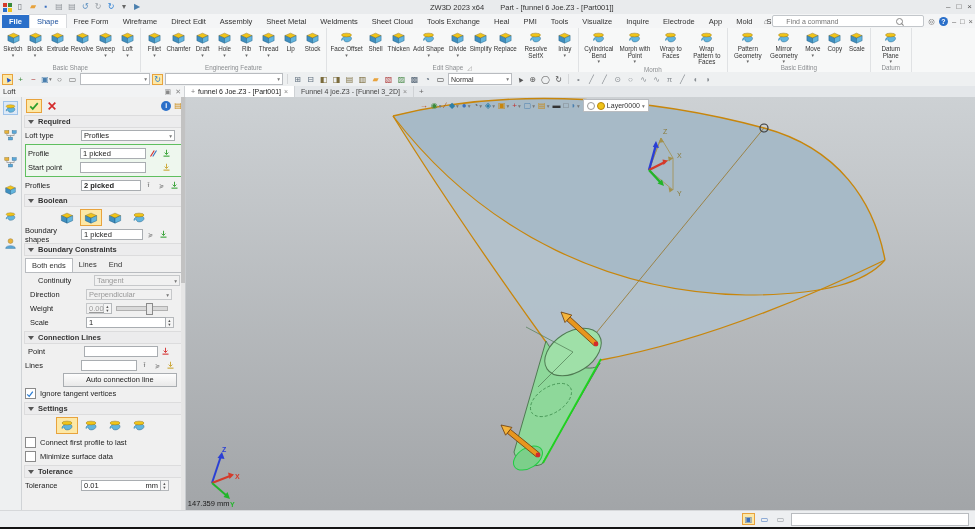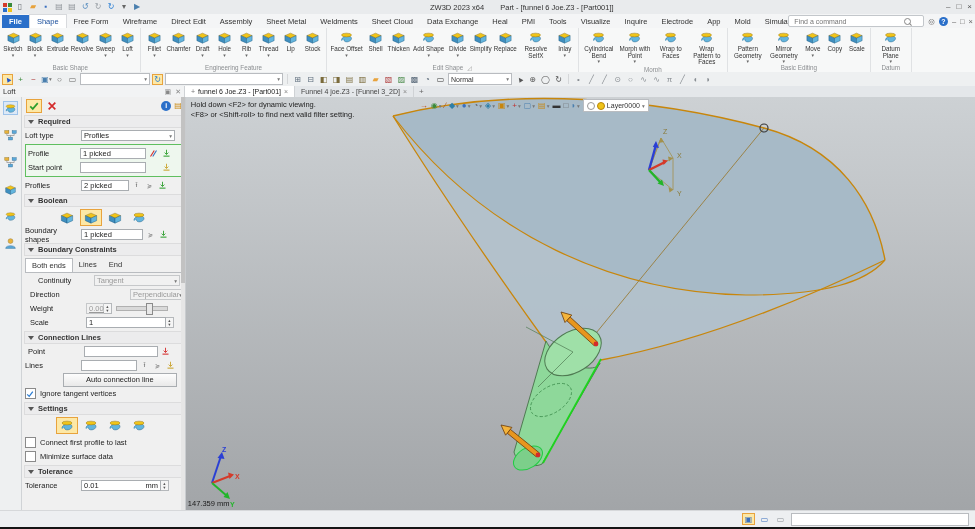--- a/index.html
+++ b/index.html
@@ -14,21 +14,21 @@
   #applogo{width:9px;height:9px;display:grid;grid-template-columns:4px 4px;grid-template-rows:4px 4px;gap:1px;}
   #applogo span{display:block;}
   #title-text{position:absolute;left:430px;top:0;height:14px;display:flex;gap:16px;align-items:center;font-size:7.5px;color:#333;}
   #wincontrols{position:absolute;right:3px;top:0;height:13px;display:flex;gap:6px;align-items:center;color:#555;font-size:8px;}
   
   #menurow{left:0;top:14px;width:975px;height:14px;background:#f4f5f6;display:flex;align-items:flex-end;border-bottom:1px solid #dfe1e3;}
   .menutab{padding:0 7px;height:13px;display:flex;align-items:center;font-size:7.5px;color:#333;cursor:default;white-space:nowrap;}
   .menutab.file{background:#2a6fc9;color:#fff;font-weight:700;margin-left:2px;}
   .menutab.active{background:#fff;border:1px solid #d8dadd;border-bottom:none;color:#1a4f9c;}
   #menuright{position:absolute;right:2px;top:15px;height:12px;display:flex;align-items:center;gap:4px;}
-  #cmdsearch{width:128px;height:10px;border:1px solid #c3c7cb;background:#fff;border-radius:2px;display:flex;align-items:center;padding:0 3px;}
+  #cmdsearch{width:128px;height:10px;border:1px solid #c3c7cb;background:#fff;border-radius:2px;display:flex;align-items:center;padding:0 11px;}
   #cmdsearch input{border:none;outline:none;width:108px;font-size:7px;color:#333;background:transparent;font-family:inherit;}
   .lens{width:5px;height:5px;border:1px solid #888;border-radius:50%;position:relative;}
   .lens::after{content:"";position:absolute;width:3px;height:1px;background:#888;left:4px;top:5px;transform:rotate(45deg);}
   .mini-glyph{font-size:7.5px;color:#666;}
   .helpdot{width:9px;height:9px;border-radius:50%;background:#2a6fc9;color:#fff;font-size:7px;display:flex;align-items:center;justify-content:center;font-weight:700;}
   
   #ribbon{left:0;top:28px;width:975px;height:44px;background:#f7f8f8;border-bottom:1px solid #d9dbde;display:flex;}
   .rgroup{display:flex;flex-direction:column;border-right:1px solid #e0e2e4;padding:1px 2px 0;}
   .rbtns{display:flex;flex:1;align-items:flex-start;}
   .rbtn{display:flex;flex-direction:column;align-items:center;min-width:20px;padding:1px 1px 0;cursor:default;}
@@ -177,21 +177,21 @@
   <div class="menutab file">File</div>
   <div id="menu-tabs" style="display:flex;align-items:flex-end;">
       <div class="menutab active">Shape</div>
       <div class="menutab">Free Form</div>
       <div class="menutab">Wireframe</div>
       <div class="menutab">Direct Edit</div>
       <div class="menutab">Assembly</div>
       <div class="menutab">Sheet Metal</div>
       <div class="menutab">Weldments</div>
       <div class="menutab">Sheet Cloud</div>
-      <div class="menutab">Data Exchange</div>
+      <div class="menutab">Tools Exchange</div>
       <div class="menutab">Heal</div>
       <div class="menutab">PMI</div>
       <div class="menutab">Tools</div>
       <div class="menutab">Visualize</div>
       <div class="menutab">Inquire</div>
       <div class="menutab">Electrode</div>
       <div class="menutab">App</div>
       <div class="menutab">Mold</div>
       <div class="menutab">Simulation</div>
     </div>
@@ -702,21 +702,21 @@
           </span>
         <span class="pick" style="margin-left:15px;color:#c8a22a;">
             <svg width="9" height="9">
               <use href="#icon-pick"></use>
             </svg>
           </span>
       </div>
     </div>
     <div class="prow">
       <span class="plbl">Profiles</span>
-      <span class="pfield" style="width:48px;">
+      <span class="pfield" style="width:60px;font-weight:bold;">
           <span>2 picked</span>
         </span>
       <span class="pick" style="color:#777;font-size:7px;">⭱</span>
       <span class="pick" style="color:#777;font-size:6px;">≽</span>
       <span class="pick" style="color:#2d9e2d;">
           <svg width="9" height="9">
             <use href="#icon-pick"></use>
           </svg>
         </span>
     </div>
@@ -771,21 +771,21 @@
     </div>
     <div class="prow" style="margin-left:16px;">
       <span class="plbl">Continuity</span>
       <span class="pfield dis" style="width:86px;">
           <span>Tangent</span>
           <span class="fcaret">▾</span>
         </span>
     </div>
     <div class="prow" style="margin-left:8px;">
       <span class="plbl">Direction</span>
-      <span class="pfield dis" style="width:86px;margin-left:44px;">
+      <span class="pfield dis" style="width:86px;">
           <span>Perpendicular</span>
           <span class="fcaret">▾</span>
         </span>
     </div>
     <div class="prow" style="margin-left:8px;">
       <span class="plbl">Weight</span>
       <span class="pfield dis" style="width:18px;text-decoration:underline;">
           <span>0.000</span>
         </span>
       <span class="spin">
@@ -898,24 +898,20 @@
           <span>▾</span>
         </span>
     </div>
 
     <div id="panel-scroll">
         <span class="thumb"></span>
       </div>
   </div>
 
   <div id="viewport">
-    <div id="hint">
-      <div>Hold down &lt;F2&gt; for dynamic viewing.</div>
-      <div>&lt;F8&gt; or &lt;Shift-roll&gt; to find next valid filter setting.</div>
-    </div>
     <div id="vtoolbar">
         <span class="vicon">
           <span style="color: rgb(192, 74, 16);">→</span>
         </span>
         <span class="vicon">
           <span style="color: rgb(58, 138, 58);">◉</span>
           <span class="caret">▾</span>
         </span>
         <span class="vicon">
           <span style="color: rgb(176, 80, 16);">∕</span>

